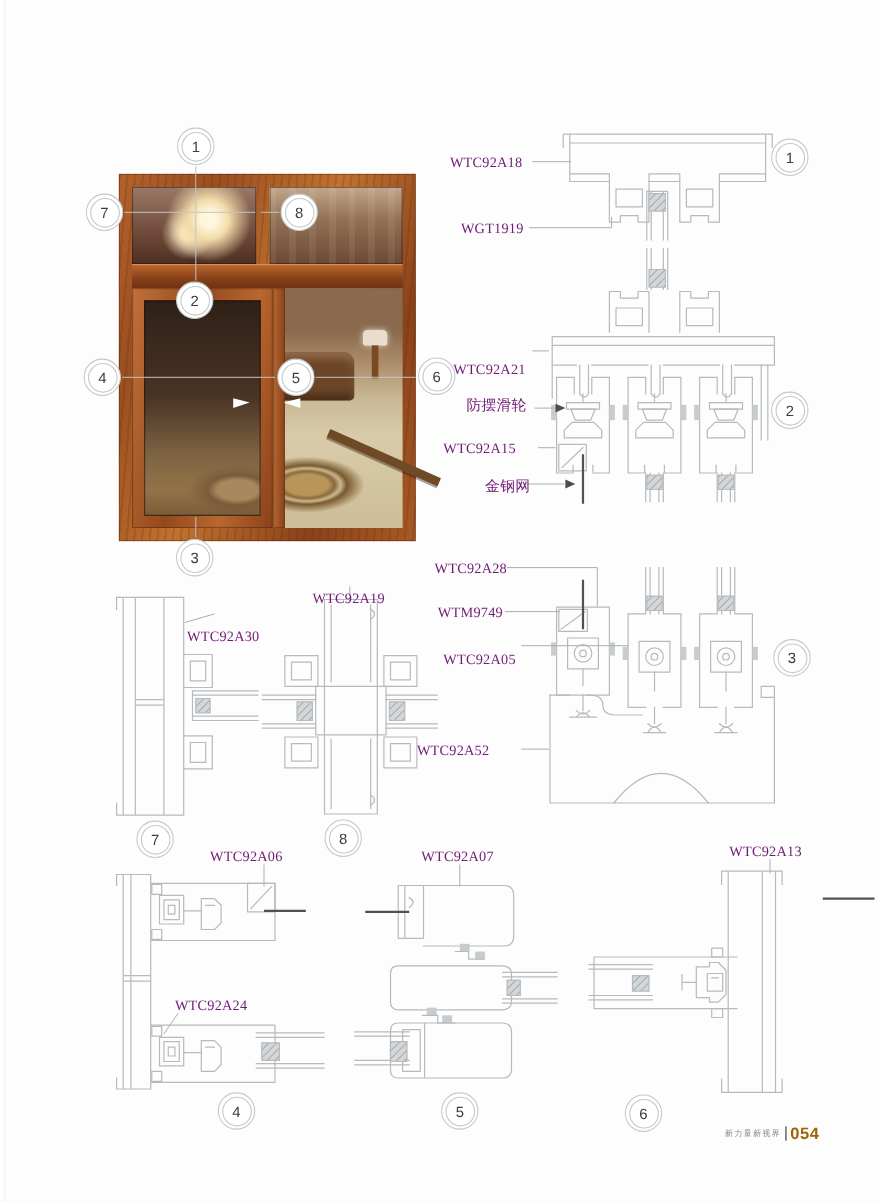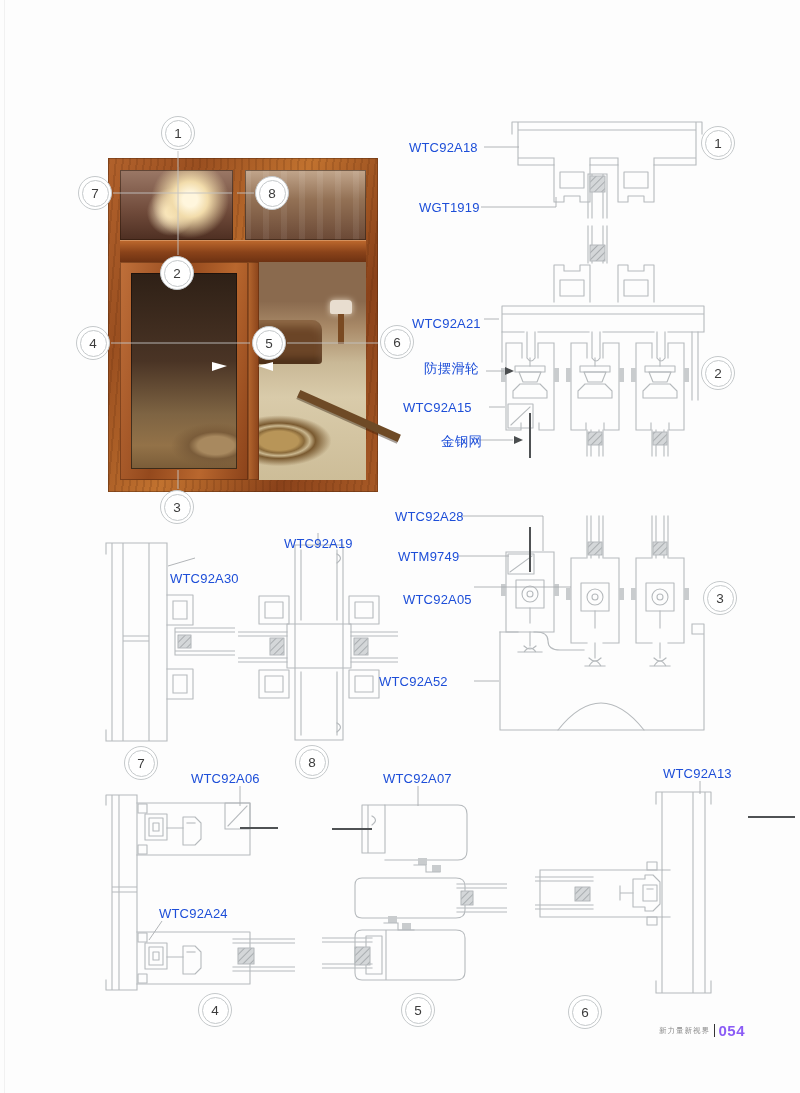--- a/index.html
+++ b/index.html
@@ -2,21 +2,21 @@
 <html><head>
 <meta charset="utf-8">
 <style>
   html,body{margin:0;padding:0;background:#e8e8e8;}
   .page{position:relative;width:800px;height:1093px;background:#fdfdfd;margin:0 auto;
         font-family:"Liberation Sans","DejaVu Sans",sans-serif;overflow:hidden;}
   .abs{position:absolute;}
   .page-edge{position:absolute;left:4px;top:0;width:1px;height:100%;background:#f1f1f1;}
 
   
-  .lbl{position:absolute;font-size:13px;color:#1d4ed8;letter-spacing:.2px;white-space:nowrap;}
+  .lbl{position:absolute;font-size:13px;color:#701a75;letter-spacing:.2px;white-space:nowrap;font-family:Liberation Serif, serif;}
   .lbl.cn{font-size:13.5px;font-weight:500;}
 
   
   .callout{position:absolute;width:34px;height:34px;border:1px solid #c5c9cb;border-radius:50%;
            background:#fff;display:flex;align-items:center;justify-content:center;box-sizing:border-box;}
   .callout-inner{width:27px;height:27px;border:1px solid #c5c9cb;border-radius:50%;box-sizing:border-box;
            display:flex;align-items:center;justify-content:center;font-size:13.5px;color:#3c3c3c;}
 
   
   .draw path,.draw rect,.draw circle,.draw polygon,.draw line
@@ -66,21 +66,21 @@
         background:radial-gradient(ellipse 60px 30px at 80% 88%,#a8895f 0 30%,#7a5c3a 45%,rgba(90,65,35,0) 75%),
                    linear-gradient(180deg,#2e2016,#4a3425 45%,#7e6443 72%,#937248 88%,#7a5c38);
         box-shadow:inset 0 0 0 1px rgba(20,10,5,.6);}
   .stile-right-sash{position:absolute;left:140px;top:104px;width:11px;height:218px;
         background:linear-gradient(90deg,#b5672f,#8a431a);box-shadow:inset 0 0 0 1px rgba(60,25,5,.35);}
 
   
   .footer{position:absolute;top:1022px;right:55px;display:flex;align-items:center;}
   .footer .brand{font-size:7.5px;color:#8b8b8b;letter-spacing:1px;}
   .footer .sep{width:1.5px;height:13px;background:#333;margin:0 3px 0 4px;}
-  .footer .num{font-size:15px;font-weight:bold;color:#8b5cf6;letter-spacing:.5px;text-align:center;}
+  .footer .num{font-size:15px;font-weight:bold;color:#a16207;letter-spacing:.5px;text-align:center;}
 </style>
 </head>
 <body>
 
 <div class="page">
   <div class="page-edge"></div>
 
   <svg width="0" height="0" style="position:absolute">
     <defs>
       <pattern id="hatch" width="5" height="5" patternUnits="userSpaceOnUse" patternTransform="rotate(45)">
@@ -277,21 +277,21 @@
     <polygon class="ar" points="514,436 523,440 514,444"></polygon>
 
     <path class="dk" d="M530,413 V458 M530,527 V572 M240,828 H278 M332,829 H372 M748,817 H795"></path>
 
     <polygon class="wh" points="212,362 227,366 212,371"></polygon>
     <polygon class="wh" points="273,362 258,366 273,371"></polygon>
   </svg>
 
   <div class="lbl" style="left:409px;top:140px">WTC92A18</div>
   <div class="lbl" style="left:419px;top:200px">WGT1919</div>
-  <div class="lbl" style="left:412px;top:316px">WTC92A21</div>
+  <div class="lbl" style="left:412px;top:328px">WTC92A21</div>
   <div class="lbl cn" style="left:424px;top:360px">防摆滑轮</div>
   <div class="lbl" style="left:403px;top:400px">WTC92A15</div>
   <div class="lbl cn" style="left:441px;top:433px">金钢网</div>
   <div class="lbl" style="left:395px;top:509px">WTC92A28</div>
   <div class="lbl" style="left:398px;top:549px">WTM9749</div>
   <div class="lbl" style="left:403px;top:592px">WTC92A05</div>
   <div class="lbl" style="left:379px;top:674px">WTC92A52</div>
   <div class="lbl" style="left:170px;top:571px">WTC92A30</div>
   <div class="lbl" style="left:284px;top:536px">WTC92A19</div>
   <div class="lbl" style="left:191px;top:771px">WTC92A06</div>

